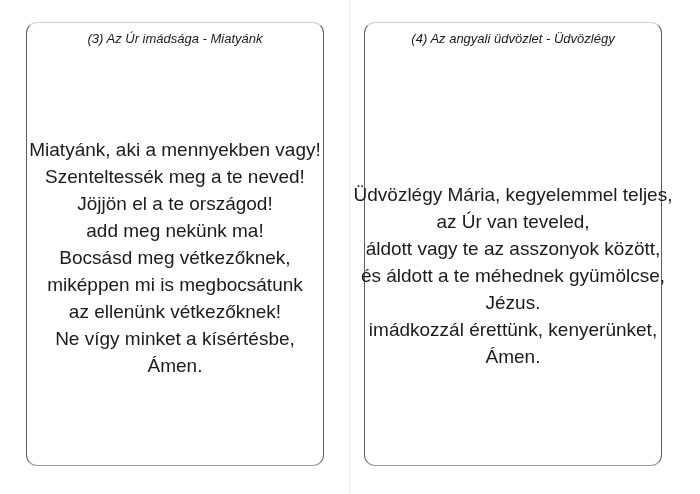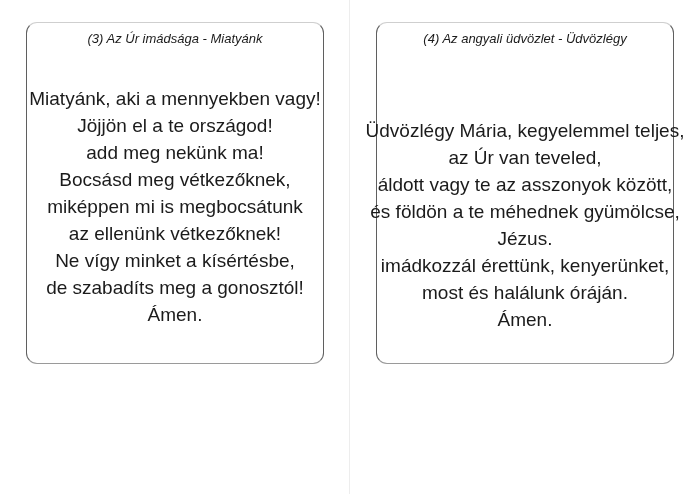--- a/index.html
+++ b/index.html
@@ -22,33 +22,33 @@
     left: 349px;
     top: 0;
     width: 1px;
     height: 494px;
     background: #ededed;
   }
   .card {
     position: absolute;
     top: 22px;
     width: 298px;
-    height: 342px;
+    height: 444px;
     box-sizing: border-box;
     background: #ffffff;
     border: 1px solid #5f5f5f;
     border-top-color: #cfcfcf;
     border-bottom-color: #9a9a9a;
     border-radius: 11px;
     display: flex;
     flex-direction: column;
     align-items: stretch;
   }
   .card.left  { left: 26px; }
-  .card.right { left: 376px; gap: 36px; }
+  .card.right { left: 364px; gap: 36px; }
   .card-title {
     flex: 0 0 auto;
     padding-top: 7px;
     text-align: center;
     font-style: italic;
     font-size: 13px;
     line-height: 18px;
     color: #1b1b1b;
     white-space: nowrap;
   }
@@ -71,37 +71,36 @@
 </head>
 <body>
 
 <div class="page">
   <div class="cut-line"></div>
 
   <div class="card left">
     <div class="card-title">(3) Az Úr imádsága - Miatyánk</div>
     <div class="card-body">
         <div class="prayer-line">Miatyánk, aki a mennyekben vagy!</div>
+        <div class="prayer-line">Szenteltessék meg a te neved!</div>
         <div class="prayer-line">Jöjjön el a te országod!</div>
         <div class="prayer-line">add meg nekünk ma!</div>
         <div class="prayer-line">Bocsásd meg vétkezőknek,</div>
         <div class="prayer-line">miképpen mi is megbocsátunk</div>
         <div class="prayer-line">az ellenünk vétkezőknek!</div>
         <div class="prayer-line">Ne vígy minket a kísértésbe,</div>
-        <div class="prayer-line">de szabadíts meg a gonosztól!</div>
         <div class="prayer-line">Ámen.</div>
       </div>
   </div>
 
   <div class="card right">
     <div class="card-title">(4) Az angyali üdvözlet - Üdvözlégy</div>
     <div class="card-body">
         <div class="prayer-line">Üdvözlégy Mária, kegyelemmel teljes,</div>
         <div class="prayer-line">az Úr van teveled,</div>
         <div class="prayer-line">áldott vagy te az asszonyok között,</div>
-        <div class="prayer-line">és földön a te méhednek gyümölcse,</div>
+        <div class="prayer-line">és áldott a te méhednek gyümölcse,</div>
         <div class="prayer-line">Jézus.</div>
         <div class="prayer-line">imádkozzál érettünk, kenyerünket,</div>
-        <div class="prayer-line">most és halálunk óráján.</div>
         <div class="prayer-line">Ámen.</div>
       </div>
   </div>
 </div>
 
 </body></html>

